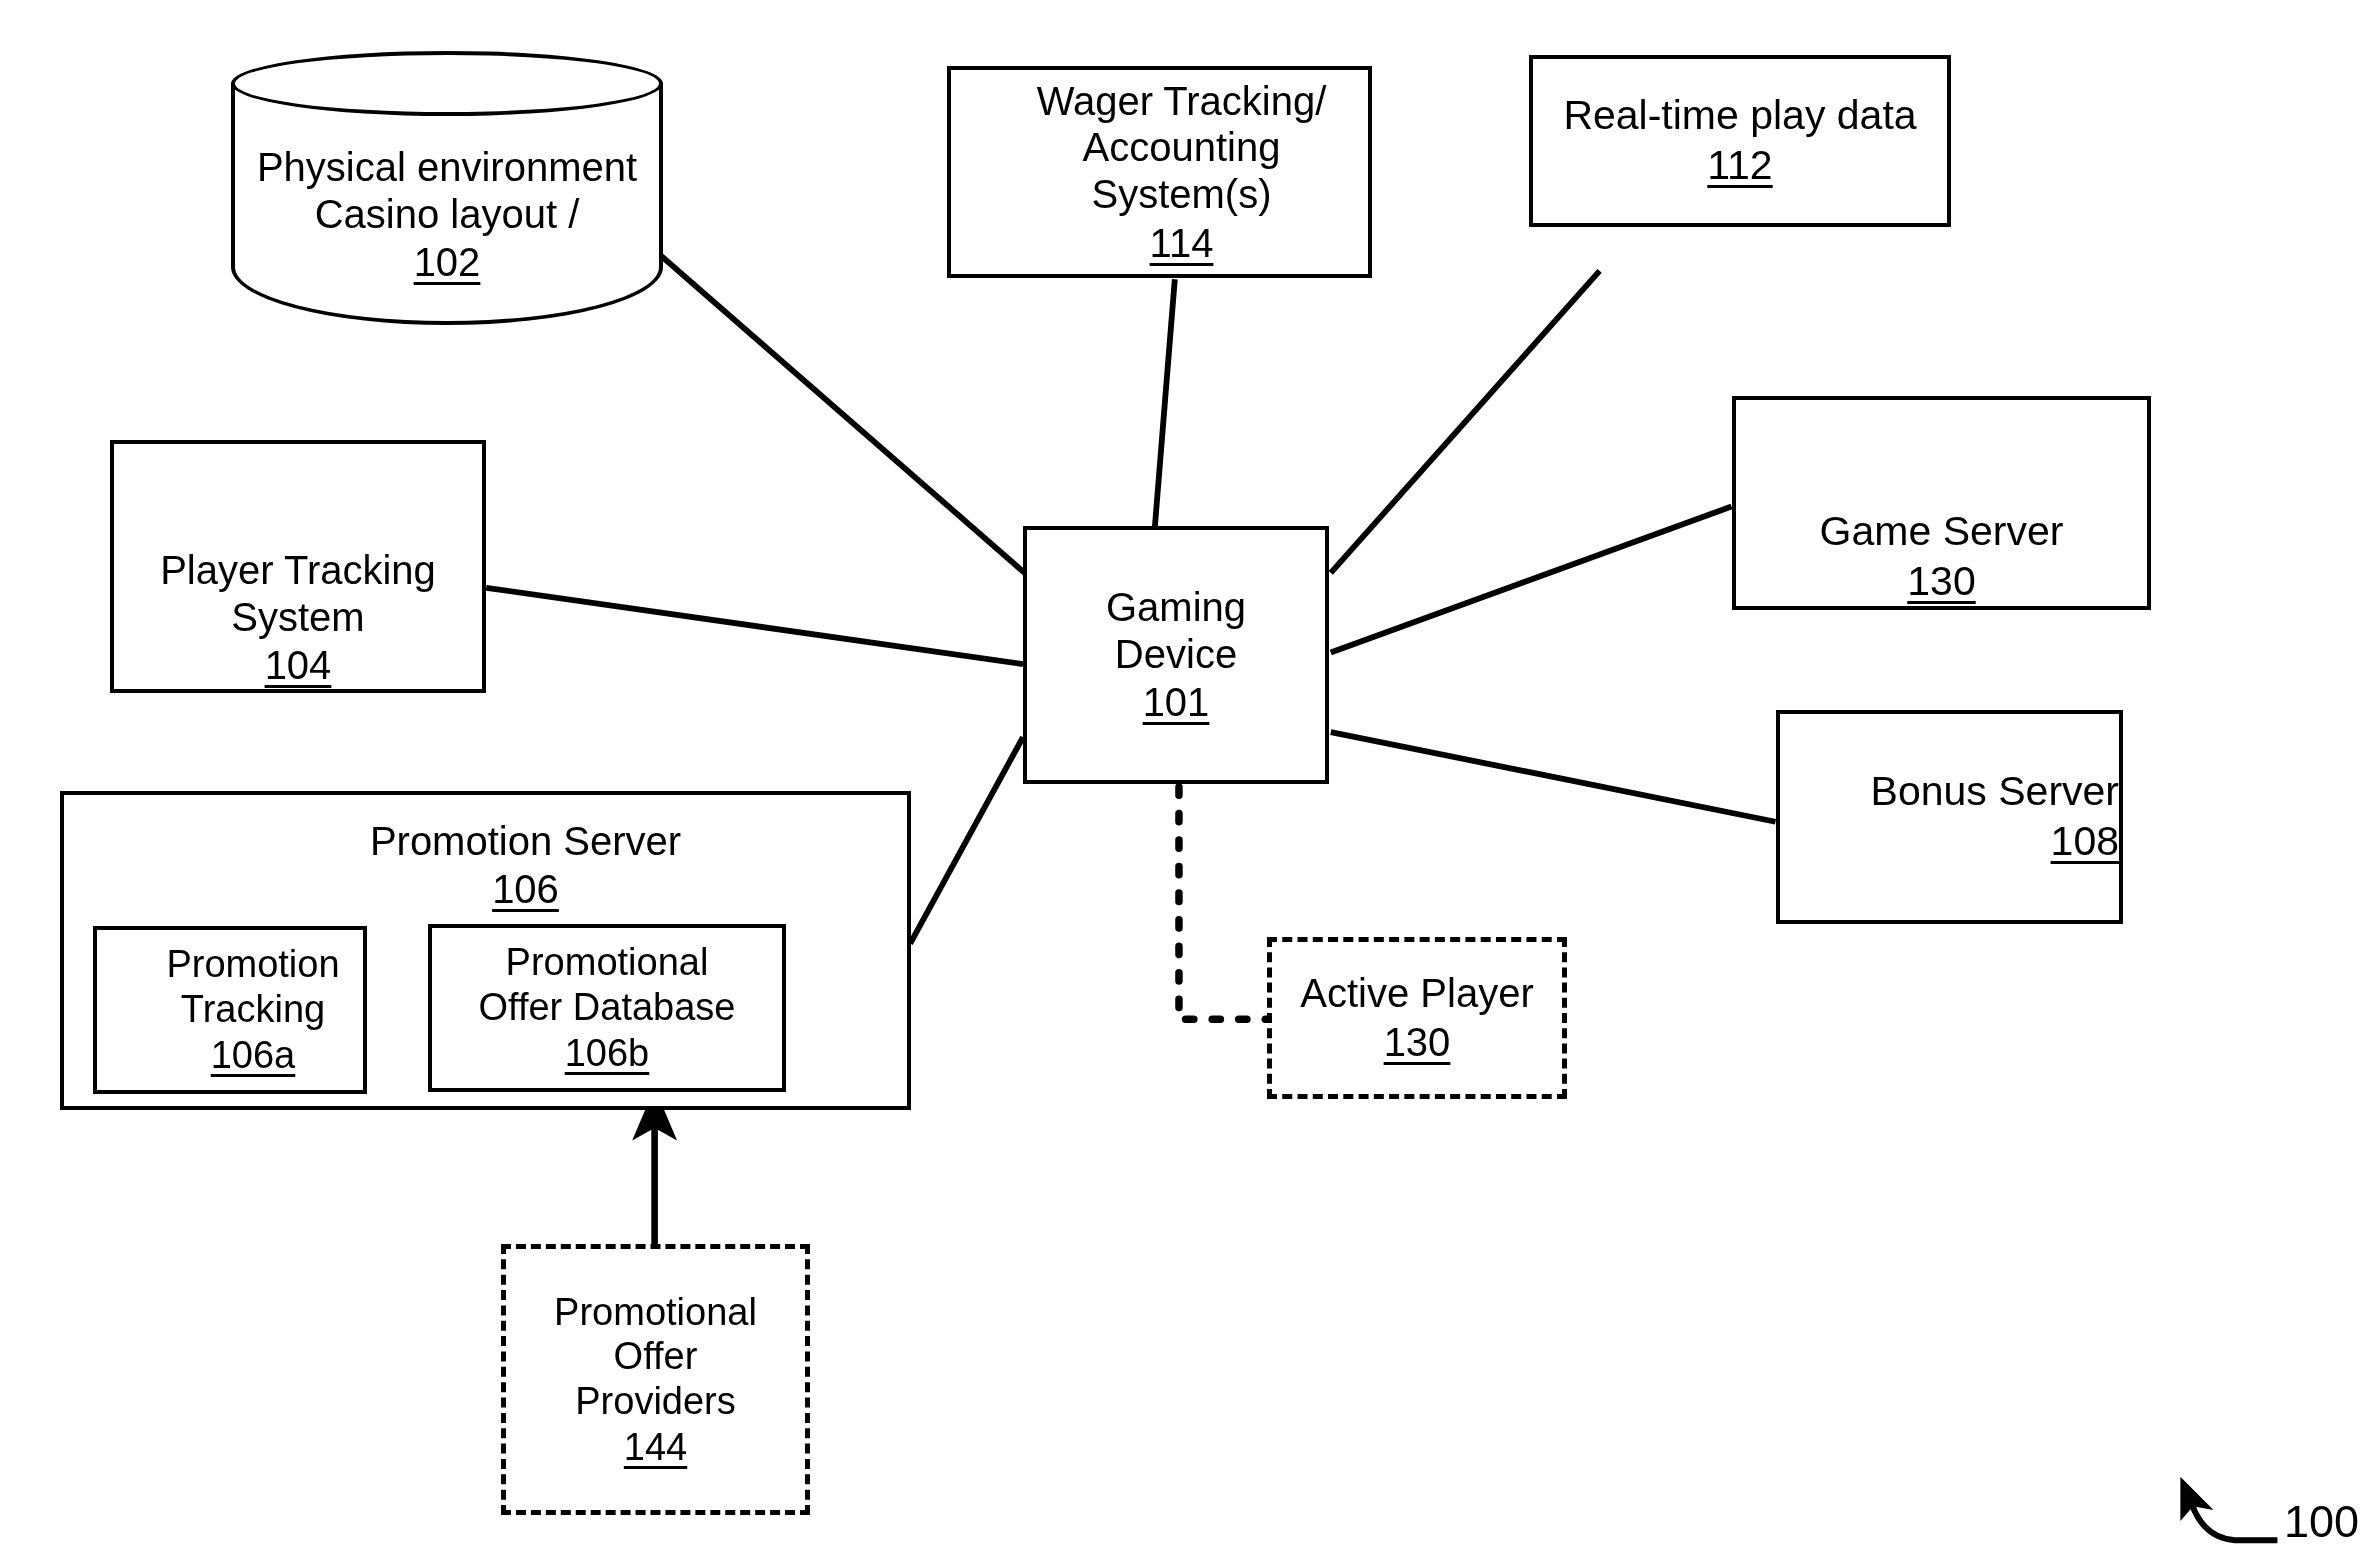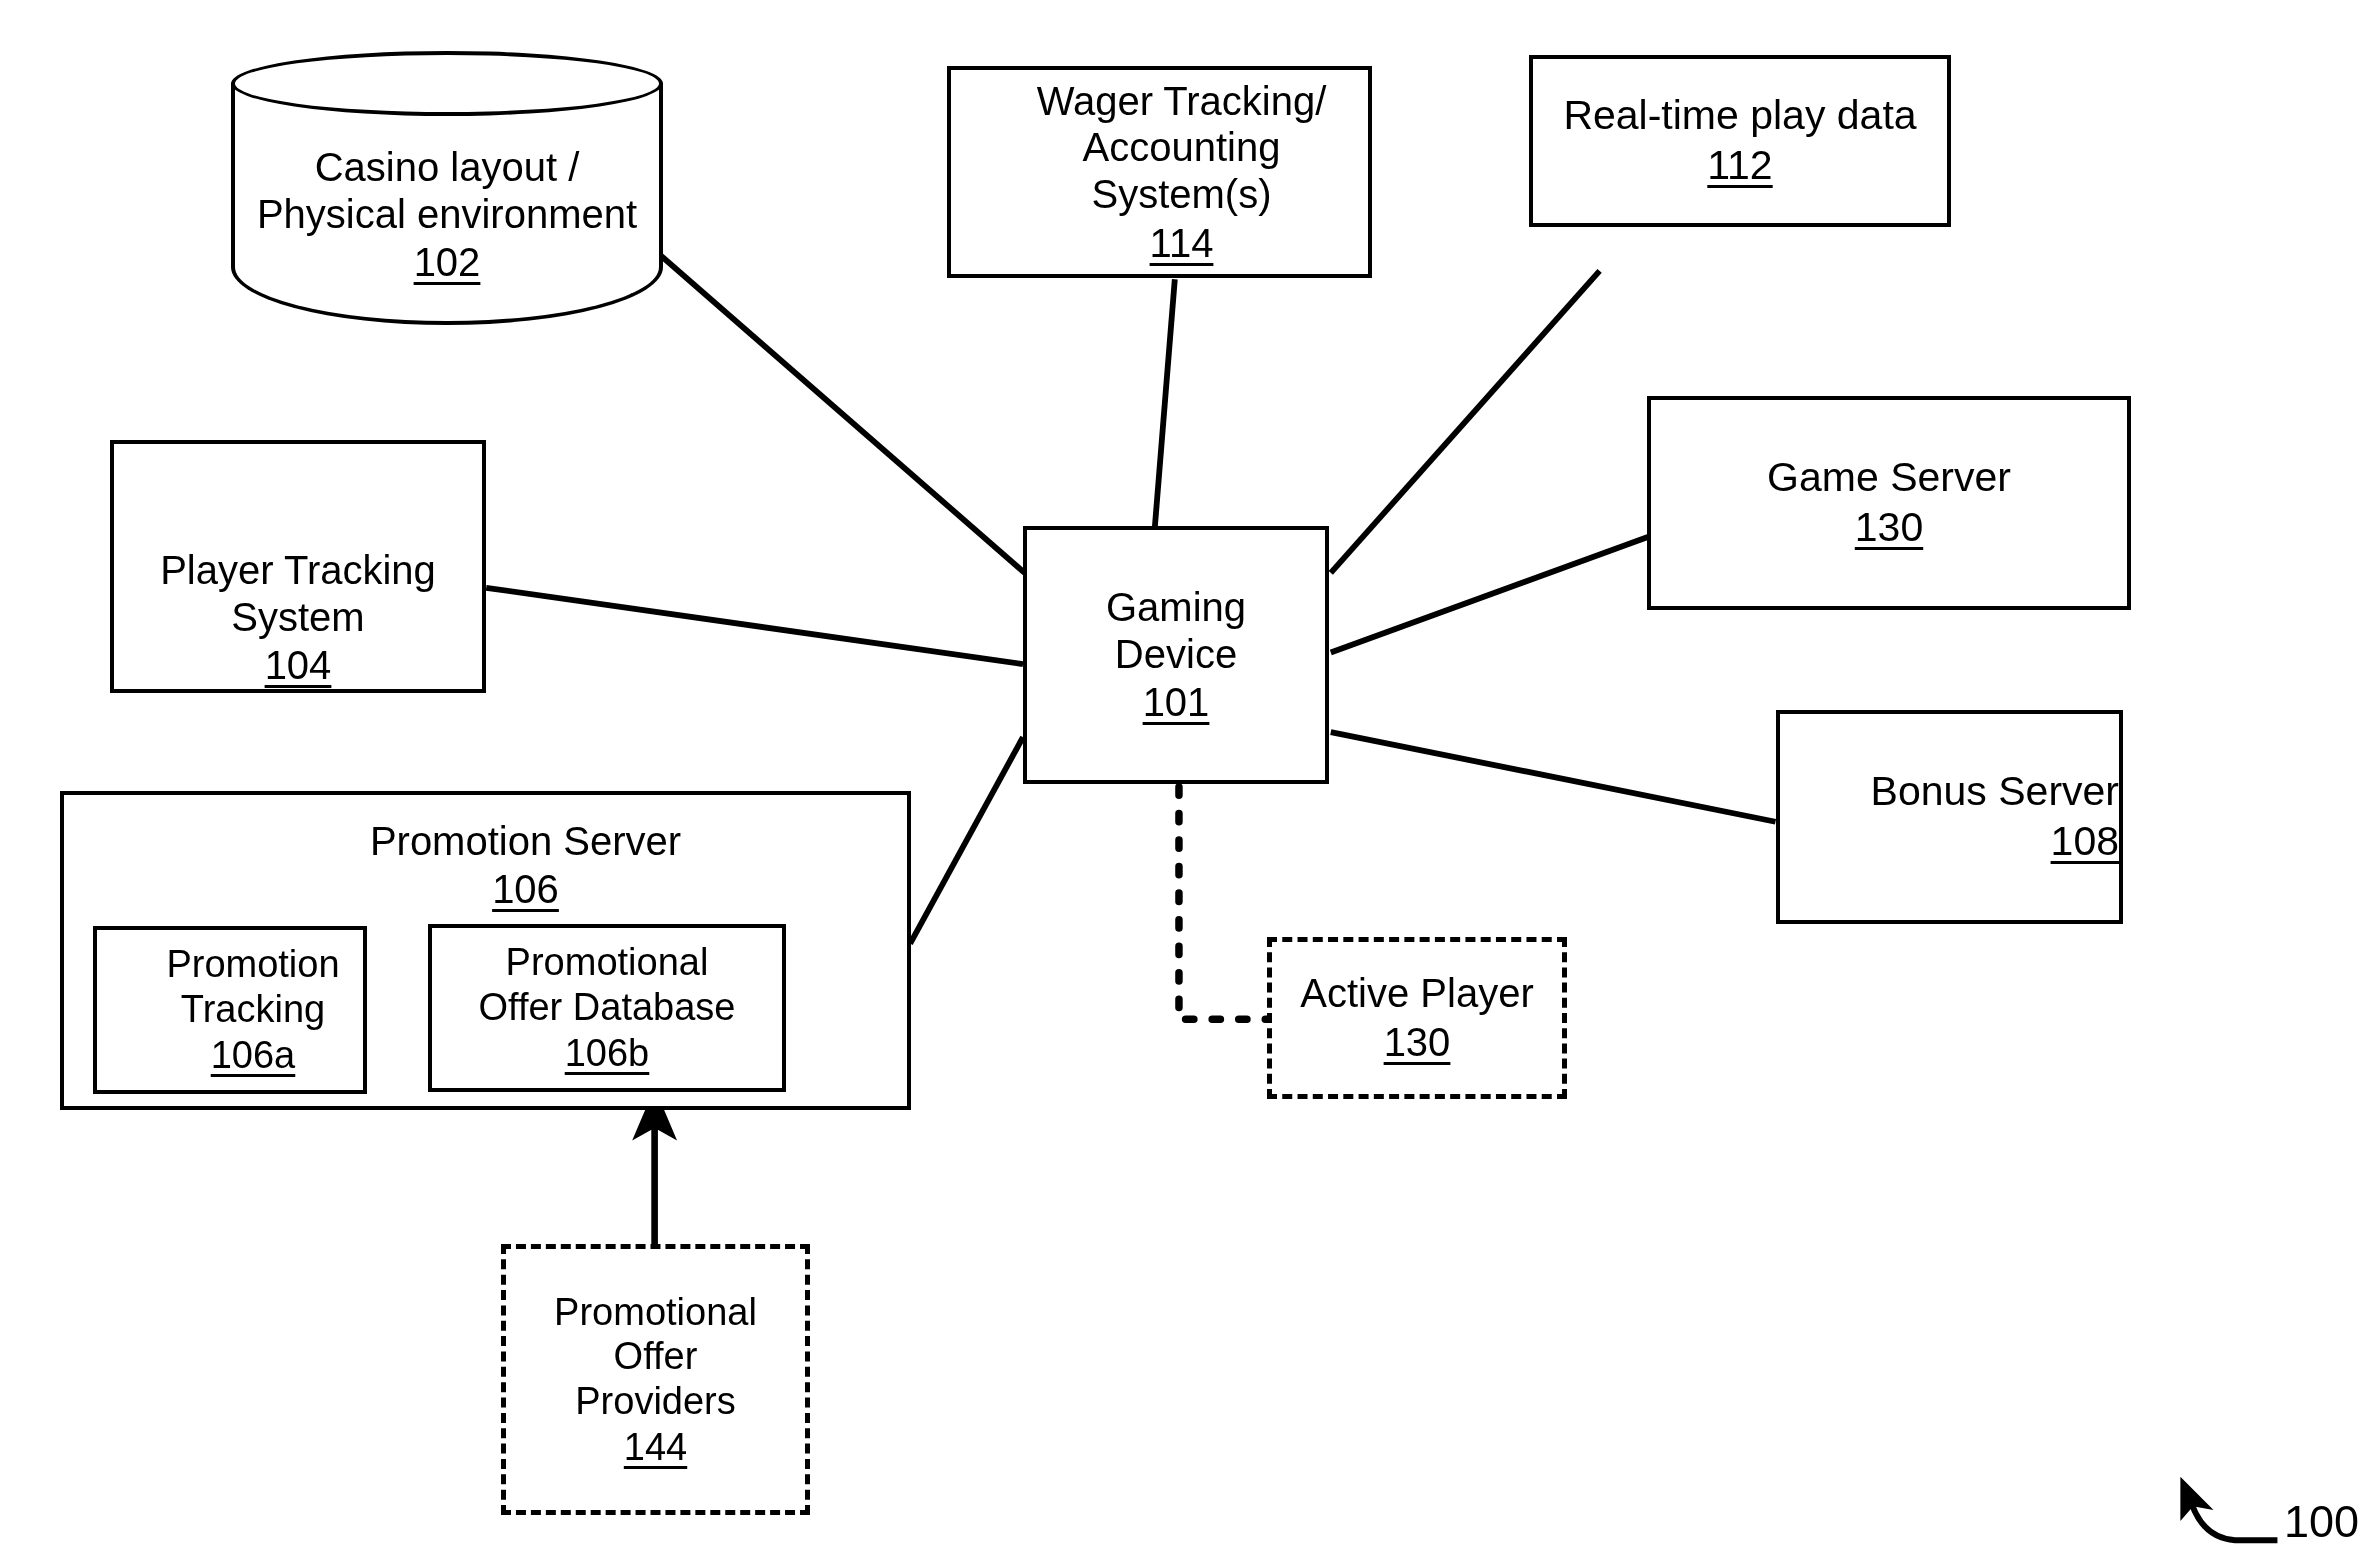--- a/index.html
+++ b/index.html
@@ -100,21 +100,21 @@
     left: 0;
     top: 93px;
     width: 432px;
     text-align: center;
     line-height: 1.17;
   }
 
   
   #wager-tracking   { left: 947px; top: 66px;   width: 425px; height: 212px; padding-left: 44px; }
   #realtime-play    { left: 1529px; top: 55px;   width: 422px; height: 172px; }
-  #game-server      { left: 1647px; top: 396px;  width: 484px; height: 214px; }
+  #game-server      { left: 1732px; top: 396px;  width: 419px; height: 214px; justify-content: flex-end; }
   #bonus-server     { left: 1776px; top: 710px;  width: 347px; height: 214px; align-items: flex-end; }
   #player-tracking  { left: 110px;  top: 440px;  width: 376px; height: 253px; justify-content: flex-end; }
   #gaming-device    { left: 1023px; top: 526px;  width: 306px; height: 258px; }
   #active-player    { left: 1267px; top: 937px; width: 300px; height: 162px; }
   #promo-providers  { left: 501px;  top: 1244px; width: 309px; height: 271px; }
 
   #promotion-server { left: 60px;   top: 791px;  width: 851px; height: 319px; }
   #promotion-server .group-title {
     position: absolute;
     left: 0;
@@ -175,22 +175,22 @@
     <g stroke="#000000" fill="#000000">
       <path d="M 2745 1856 L 2694 1856 Q 2651 1853 2638 1800" stroke-width="7" fill="none"></path>
       <polygon points="2629,1782 2629,1830 2643,1814 2665,1818" stroke-width="2"></polygon>
     </g>
   </svg>
 
   <div id="casino-layout">
     <div class="cyl-body"></div>
     <div class="cyl-top"></div>
     <div class="cyl-text">
+      <span class="label t48">Physical environment</span>
       <span class="label t48">Casino layout /</span>
-      <span class="label t48">Physical environment</span>
       <span class="ref t48">102</span>
     </div>
   </div>
 
   <div class="node solid-box" id="wager-tracking">
     <span class="label t48">Wager Tracking/</span>
     <span class="label t48">Accounting</span>
     <span class="label t48">System(s)</span>
     <span class="ref t48">114</span>
   </div>

